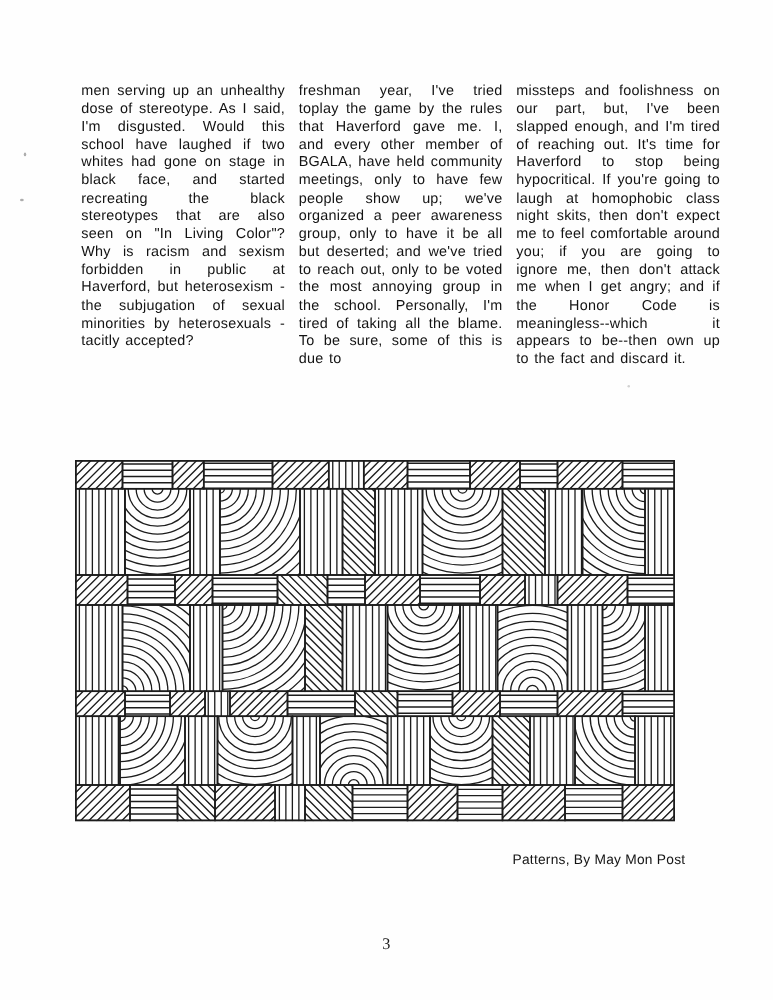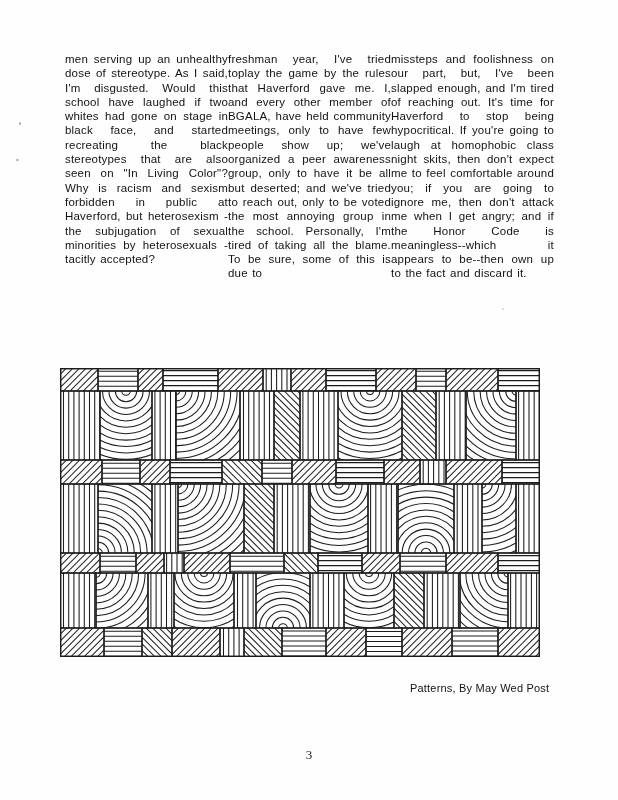--- a/index.html
+++ b/index.html
@@ -5,24 +5,24 @@
   html,body{margin:0;padding:0;background:#ffffff;}
   .page{
     position:relative;
     width:618px;height:800px;
     background:#fefefe;
     overflow:hidden;
     font-family:"Liberation Sans","DejaVu Sans",sans-serif;
   }
   .columns{
     position:absolute;
-    left:65px;top:52px;
+    left:65px;top:66px;
     width:511px;
     display:flex;
-    gap:0;
+    gap:11px;
   }
   .col{width:163px;}
   .col p{
     margin:0;
     font-size:11.5px;
     line-height:14.3px;
     letter-spacing:0.2px;
     word-spacing:1px;
     color:#121212;
     text-align:justify;
@@ -1282,21 +1282,21 @@
           <line x1="455.2" y1="289" x2="484.2" y2="260"></line>
           <line x1="461.8" y1="289" x2="490.8" y2="260"></line>
           <line x1="468.4" y1="289" x2="497.4" y2="260"></line>
           <line x1="475" y1="289" x2="504" y2="260"></line>
         </g>
         <rect x="438" y="260" width="42" height="29" fill="none" stroke="#1c1c1c" stroke-width="1.25"></rect>
         <rect x="0.7" y="0.7" width="478.6" height="287.6" fill="none" stroke="#1c1c1c" stroke-width="1.5"></rect>
       </svg>
   </div>
 
-  <div class="caption">Patterns, By May Wed Post</div>
+  <div class="caption">Patterns, By May Mon Post</div>
 
   <div class="page-number">3</div>
 
   <div class="speck s1"></div>
   <div class="speck s2"></div>
   <div class="speck s3"></div>
 
 </div>
 
 </body></html>

